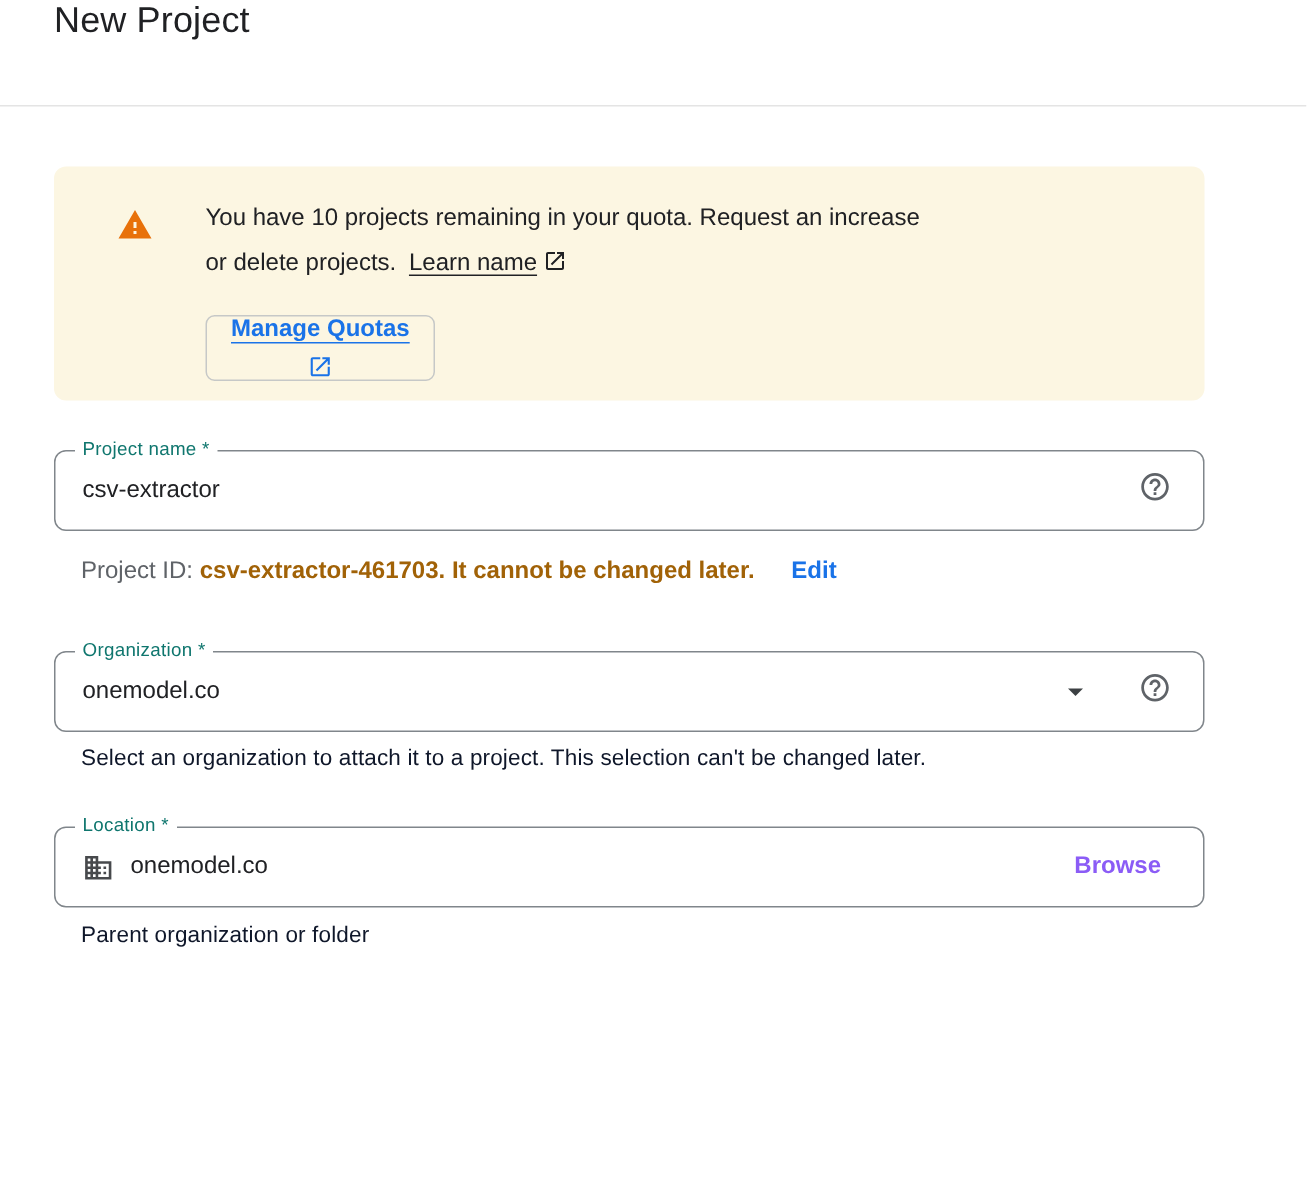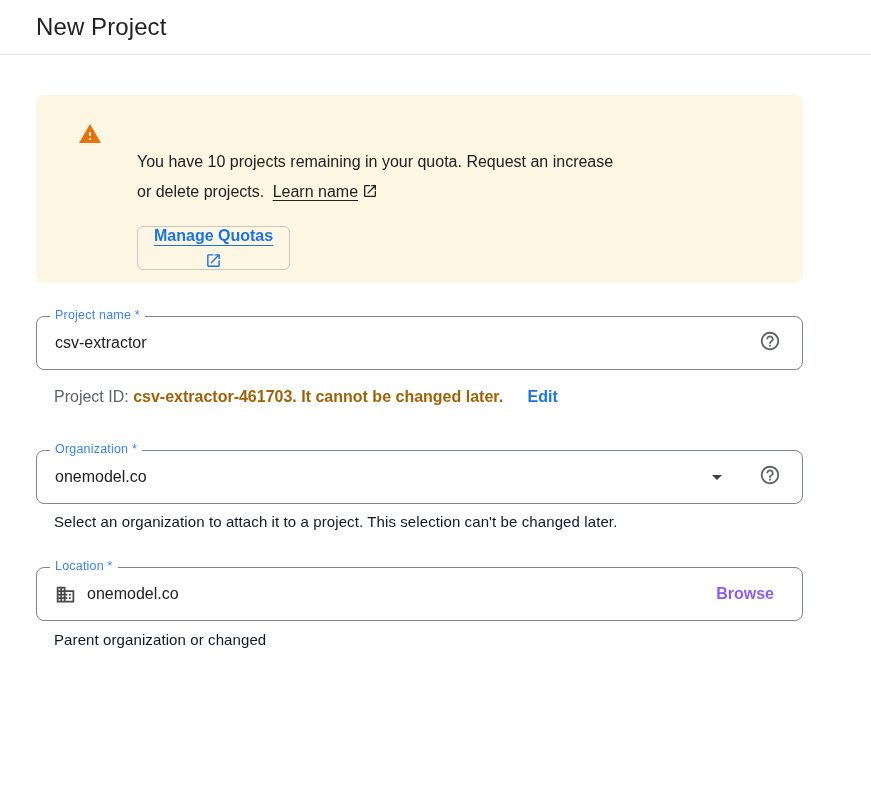--- a/index.html
+++ b/index.html
@@ -3,35 +3,35 @@
 <meta charset="utf-8">
 <style>
   * { margin:0; padding:0; box-sizing:border-box; }
   html,body { background:#fff; }
   body {
     width:871px; height:797px; overflow:hidden;
     font-family:"Liberation Sans","DejaVu Sans",sans-serif;
     color:#202124;
   }
   .header {
-    height:55px; border-bottom:1px solid #e4e4e4;
-    display:flex; align-items:center; padding-left:36px;
+    height:71px; border-bottom:1px solid #e4e4e4;
+    display:flex; padding-left:36px;
   }
   .page-title { font-size:24px; font-weight:400; color:#202124; letter-spacing:.1px; }
 
   .content { padding:0 68px 0 36px; }
 
   
   .banner {
     margin-top:40px; background:#fcf6e2; border-radius:8px;
     padding:20px 24px 13px 42px;
   }
   .banner-row { display:flex; }
   .warning-icon { flex:0 0 24px; margin-top:7px; }
-  .banner-body { margin-left:35px;margin-top:32px; }
+  .banner-body { margin-left:35px; }
   .banner-text { font-size:16px; line-height:30px; color:#202124; max-width:640px; }
   .banner-line { display:block; }
   .learn-more {
     color:#202124; text-decoration:underline; text-underline-offset:3px;
     cursor:pointer; margin-left:4px;
   }
   .ext-icon-dark { vertical-align:-2px; margin-left:4px; }
   .manage-btn {
     margin-top:17px; height:44px; display:inline-flex; align-items:center; gap:7px;
     background:transparent; border:1px solid #c6c8c7; border-radius:6px;
@@ -40,21 +40,21 @@
   }
   .manage-btn .btn-label { text-decoration:underline; text-underline-offset:4px; }
 
   
   .field {
     position:relative; height:54px; border:1px solid #80868b; border-radius:8px;
     display:flex; align-items:center; padding:0 18px; background:#fff;
   }
   .field-label {
     position:absolute; top:-9px; left:13px; background:#fff; padding:0 5px;
-    font-size:12.5px; color:#3b82f6; letter-spacing:.2px; white-space:nowrap;
+    font-size:12.5px; color:#0f766e; letter-spacing:.2px; white-space:nowrap;
   }
   .field-value { font-size:16px; color:#202124; }
   .field-right { position:absolute; right:21px; top:50%; transform:translateY(-50%); display:flex; align-items:center; }
   .help-icon { display:block; cursor:pointer; }
   .caret-icon { position:absolute; right:73px; top:50%; transform:translateY(-50%); cursor:pointer; display:flex; }
 
   .project-name-field { margin-top:33px; }
 
   .project-id-row { margin-top:18px; padding-left:18px; font-size:16px; color:#5f6368; }
   .project-id-bold { color:#a16207; font-weight:bold; }
@@ -161,16 +161,16 @@
     <span class="location-inner">
       <span style="display:flex;">
         <svg width="21" height="21" viewBox="0 0 24 24">
             <path fill="#47494c" d="M12 7V3H2v18h20V7H12zM6 19H4v-2h2v2zm0-4H4v-2h2v2zm0-4H4V9h2v2zm0-4H4V5h2v2zm4 12H8v-2h2v2zm0-4H8v-2h2v2zm0-4H8V9h2v2zm0-4H8V5h2v2zm10 12h-8v-2h2v-2h-2v-2h2v-2h-2V9h8v10zm-2-8h-2v2h2v-2zm0 4h-2v2h2v-2z"></path>
           </svg>
       </span>
       <span class="field-value">onemodel.co</span>
     </span>
     <a class="browse-link">Browse</a>
   </div>
-  <div class="helper-text helper-text-2">Parent organization or changed</div>
+  <div class="helper-text helper-text-2">Parent organization or folder</div>
 
 
 </div>
 
 </body></html>

